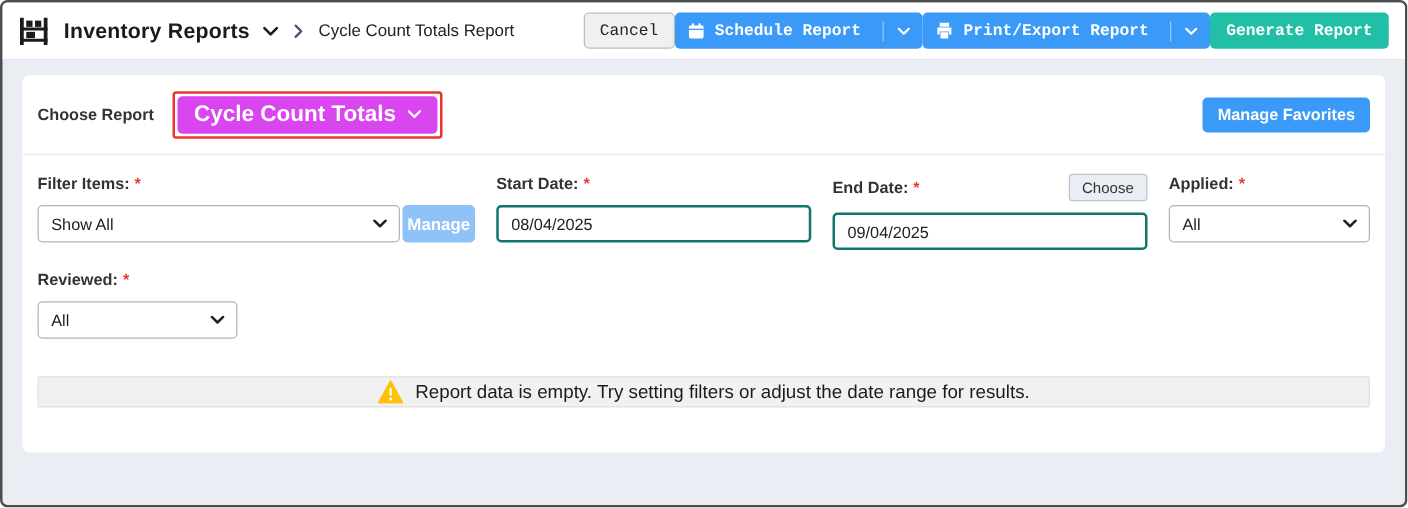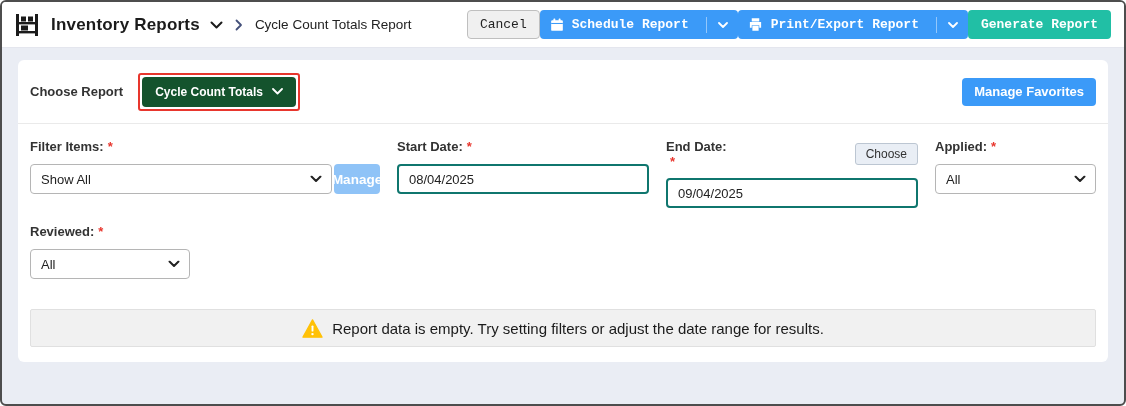--- a/index.html
+++ b/index.html
@@ -41,69 +41,69 @@
 
   
   .content { padding:12px 16px; }
   .panel {
     background:#fff; border-radius:6px; width:1090px; height:302px; overflow:hidden;
   }
   .panel-head { display:flex; align-items:center; height:63px; padding:0 12px; }
   .choose-label { font-size:13px; font-weight:700; color:#333; margin-right:15px; }
   .red-box { border:2px solid #e8362d; border-radius:3px; padding:2px; display:inline-flex; }
   .report-btn {
-    background:#14532d; color:#fff; height:30px; padding:0 13px; border-radius:4px;
-    display:inline-flex; align-items:center; gap:9px; font-size:12px; font-weight:700;
+    background:#d946ef; color:#fff; height:30px; padding:0 13px; border-radius:4px;
+    display:inline-flex; align-items:center; gap:9px; font-size:18px; font-weight:700;
     border:none; cursor:pointer; font-family:inherit;
   }
   .head-spacer { flex:1; }
   .btn-fav { background:#3b9af8; color:#fff; padding:0 12px; height:28px; }
 
   .head-divider { border-top:1px solid #eaeaea; }
 
   .filters { padding:15px 12px 0; }
   .fgrid { display:grid; grid-template-columns:350px 252px 252px 1fr; column-gap:17px; }
   .field-label {
     font-size:13px; font-weight:700; color:#333; margin-bottom:9px;
     display:flex; align-items:flex-start; min-height:16px;
   }
   .req { color:#e8362d; margin-left:4px; }
   .label-row { display:flex; justify-content:space-between; align-items:center; margin-bottom:9px; }
-  .label-row .field-label { margin-bottom:0;flex-direction:column; }
+  .label-row .field-label { margin-bottom:0; }
   .btn-presets {
     font-size:12px; padding:3px 10px; background:#e9eef5; border:1px solid #bcc6d2;
     border-radius:3px; color:#333; cursor:pointer; font-family:inherit;
   }
 
   .select {
     position:relative; height:30px; border:1px solid #b5b5b5; border-radius:4px;
     background:#fff; display:flex; align-items:center; padding:0 28px 0 10px;
     font-size:13px; color:#222; cursor:pointer;
   }
   .select .chev { position:absolute; right:9px; top:50%; transform:translateY(-50%); display:flex; }
 
   .fi-control { display:flex; }
   .fi-control .select { flex:1; border-radius:4px; }
   .btn-manage {
     background:#8fc3f7; color:#fff; font-weight:700; font-size:13.5px;
-    width:46px; margin-left:2px; border:none; border-radius:4px; cursor:pointer;
+    width:58px; margin-left:2px; border:none; border-radius:4px; cursor:pointer;
     display:flex; align-items:center; justify-content:center; font-family:inherit;
   }
 
   input.text {
     height:30px; width:100%; border:2px solid #0f766e; border-radius:4px;
     padding:0 10px; font-size:13px; color:#222; font-family:inherit; background:#fff;
   }
 
   .row2 { margin-top:16px; }
   .select-reviewed { width:160px; }
 
   .alert {
     margin-top:30px; background:#f1f1f1; border:1px solid #e0e0e0; border-radius:2px;
-    height:38px; display:flex; align-items:center; justify-content:center; gap:9px;
+    height:25px; display:flex; align-items:center; justify-content:center; gap:9px;
     font-size:15px; color:#1b1b1b;
   }
 </style>
 </head>
 <body>
 
 <div class="frame">
 
   <div class="topbar">
     <div class="tb-left">

